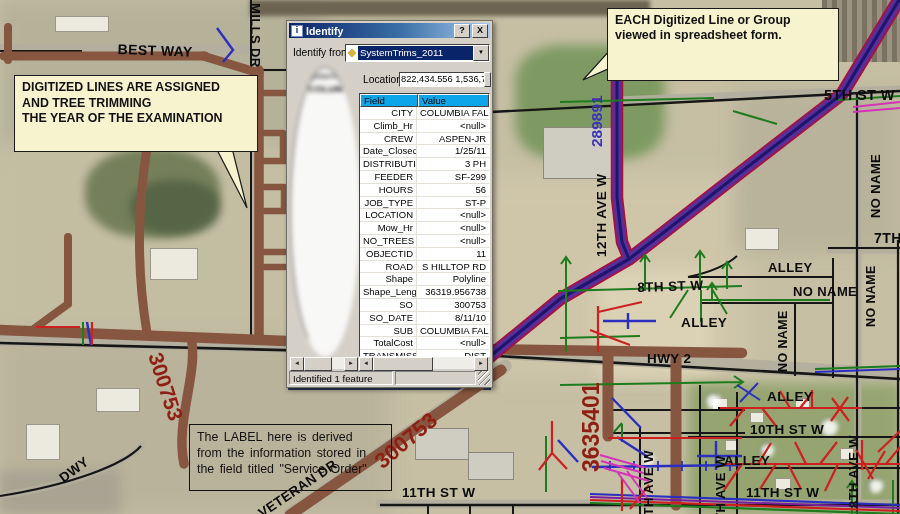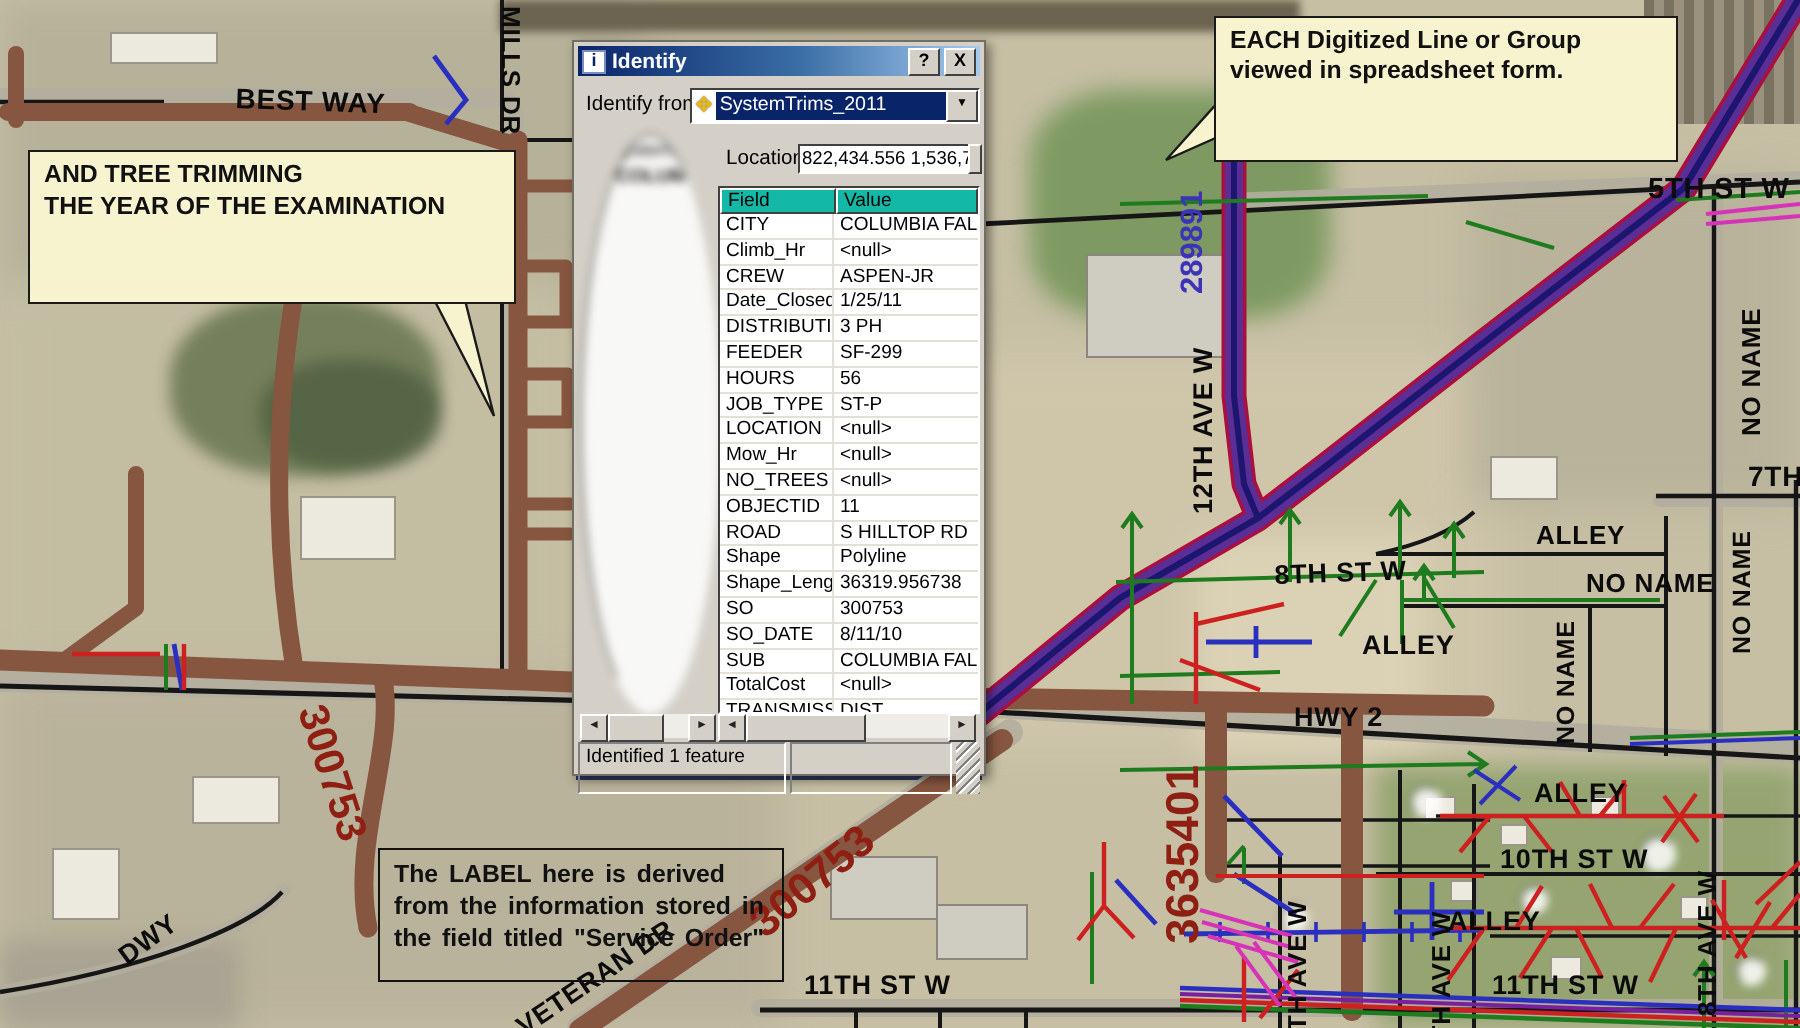--- a/index.html
+++ b/index.html
@@ -12,21 +12,21 @@
   .bldg{position:absolute;background:#cfccc2;border:1px solid #8b877e;}
   .tree{position:absolute;background:#4d5e3f;border-radius:50%;filter:blur(2px);opacity:.85;}
   #mapsvg{position:absolute;left:0;top:0;}
   #labels{position:absolute;left:0;top:0;width:900px;height:514px;}
   .mlab{position:absolute;font-weight:bold;color:#0b0b0b;white-space:nowrap;
         transform-origin:0 0;letter-spacing:.4px;line-height:1;}
   .olab{position:absolute;font-weight:bold;white-space:nowrap;transform-origin:0 0;line-height:1;}
   
   .callout{position:absolute;background:#f8f3cf;border:1.3px solid #1a1a1a;
            font-size:12.4px;font-weight:600;color:#111;padding:4px 7px;line-height:15.5px;}
-  .callout.clear{background:transparent;border:1.6px solid #111;font-weight:bold;
+  .callout.clear{background:transparent;border:1.6px solid #111;font-weight:normal;
                  line-height:16px;word-spacing:2px;}
   
   .dlg{position:absolute;left:286px;top:20px;width:205px;height:366px;background:#d4d0c8;
        border:1px solid #716f64;box-shadow:2px 2px 5px rgba(0,0,0,.45);font-size:10px;color:#000;}
   .dlg-title{position:absolute;left:2px;top:2px;right:2px;height:15px;
     background:linear-gradient(90deg,#0a246a,#3a6ea5 55%,#a6caf0);display:flex;align-items:center;padding:0 2px;}
   .dlg-ico{width:10px;height:10px;background:#fff;border:1px solid #7a8dbd;color:#0a246a;
     font-size:9px;font-weight:bold;line-height:9px;text-align:center;margin-right:3px;}
   .dlg-title-text{color:#fff;font-weight:bold;font-size:10.5px;flex:1;}
   .dlg-btn{width:14px;height:12px;background:#d4d0c8;border:1px solid;
@@ -47,35 +47,35 @@
   .elbow{width:6px;height:7px;border-left:1px dotted #999;border-bottom:1px dotted #999;margin-right:2px;flex:none;}
   .loc-row .lbl{left:76px;top:53px;}
   .loc-box{position:absolute;left:112px;top:51px;width:83px;height:13px;background:#fff;
     border:1px solid;border-color:#404040 #fff #fff #404040;font-size:9.3px;line-height:13px;
     padding:0 1px;overflow:hidden;white-space:nowrap;}
   .loc-btn{position:absolute;left:197px;top:51px;width:5px;height:13px;background:#d4d0c8;
     border:1px solid;border-color:#fff #404040 #404040 #fff;}
   .ftable{position:absolute;left:72px;top:72px;width:129px;height:262px;background:#fff;
     border:1px solid;border-color:#404040 #fff #fff #404040;overflow:hidden;}
   .thead{display:flex;height:13px;}
-  .th{background:#14b8a6;border:1px solid;border-color:#fff #404040 #404040 #fff;
+  .th{background:#0ea5e9;border:1px solid;border-color:#fff #404040 #404040 #fff;
     font-size:9.6px;padding:0 3px;line-height:11px;}
   .th.f{width:50px;flex:none;} .th.v{flex:1;}
   .trow{display:flex;height:11.8px;border-bottom:1px solid #e4e0d7;font-size:9.5px;line-height:11px;}
-  .td{padding:0 3px;overflow:hidden;white-space:nowrap;}
+  .td{padding:0 3px;overflow:hidden;white-space:nowrap;text-align:right;}
   .td.f{width:50px;flex:none;border-right:1px solid #e4e0d7;}
   .td.v{flex:1;}
   .hsb{position:absolute;height:12px;background:#efede8;display:flex;}
   .sb1{left:3px;top:336px;width:68px;} .sb2{left:72px;top:336px;width:129px;}
   .sba{width:12px;height:12px;background:#d4d0c8;border:1px solid;flex:none;
     border-color:#fff #404040 #404040 #fff;font-size:6px;line-height:11px;text-align:center;color:#222;}
   .sbt{width:26px;height:12px;background:#d4d0c8;border:1px solid;flex:none;
     border-color:#fff #404040 #404040 #fff;}
   .sbt.t2{width:58px;}
-  .dlg-status{position:absolute;left:2px;right:2px;top:350px;height:26px;display:flex;gap:2px;}
+  .dlg-status{position:absolute;left:2px;right:2px;top:350px;height:14px;display:flex;gap:2px;}
   .st1{width:96px;border:1px solid;border-color:#808080 #fff #fff #808080;
     font-size:9.6px;padding:1px 3px;white-space:nowrap;overflow:hidden;}
   .st2{flex:1;border:1px solid;border-color:#808080 #fff #fff #808080;}
   .grip{width:12px;background:repeating-linear-gradient(135deg,#d4d0c8 0 2px,#808080 2px 3px,#fff 3px 4px);}
 </style>
 </head>
 <body>
 
 <div id="stage">
 
@@ -252,20 +252,21 @@
       <div class="mlab" style="left: 595px; top: 257px; font-size: 13.5px; transform: rotate(-90deg);">12TH AVE W</div>
       <div class="mlab" style="left: 256px; top: 509px; font-size: 13.5px; transform: rotate(-34deg);">VETERAN DR</div>
       <div class="mlab" style="left: 57px; top: 474px; font-size: 13.5px; transform: rotate(-36deg);">DWY</div>
       <div class="olab" style="left: 165px; top: 350px; font-size: 21px; color: rgb(142, 31, 18); transform: rotate(72deg);">300753</div>
       <div class="olab" style="left: 371px; top: 456px; font-size: 22px; color: rgb(142, 31, 18); transform: rotate(-40deg);">300753</div>
       <div class="olab" style="left: 580px; top: 472px; font-size: 23px; color: rgb(142, 31, 18); transform: rotate(-90deg);">3635401</div>
       <div class="olab" style="left: 589px; top: 147px; font-size: 15.5px; color: rgb(61, 51, 184); transform: rotate(-90deg);">289891</div>
     </div>
 
   <div class="callout" style="left:14px;top:75px;width:228px;height:67px;">
+    <div>DIGITIZED LINES ARE ASSIGNED</div>
     <div>AND TREE TRIMMING</div>
     <div>THE YEAR OF THE EXAMINATION</div>
   </div>
   <div class="callout" style="left:607px;top:8px;width:216px;height:63px;line-height:15px;">
     <div>EACH Digitized Line or Group</div>
     <div>viewed in spreadsheet form.</div>
   </div>
   <div class="callout clear" style="left:189px;top:424px;width:187px;height:57px;">
     <div>The  LABEL  here  is  derived</div>
     <div>from the information stored in</div>

